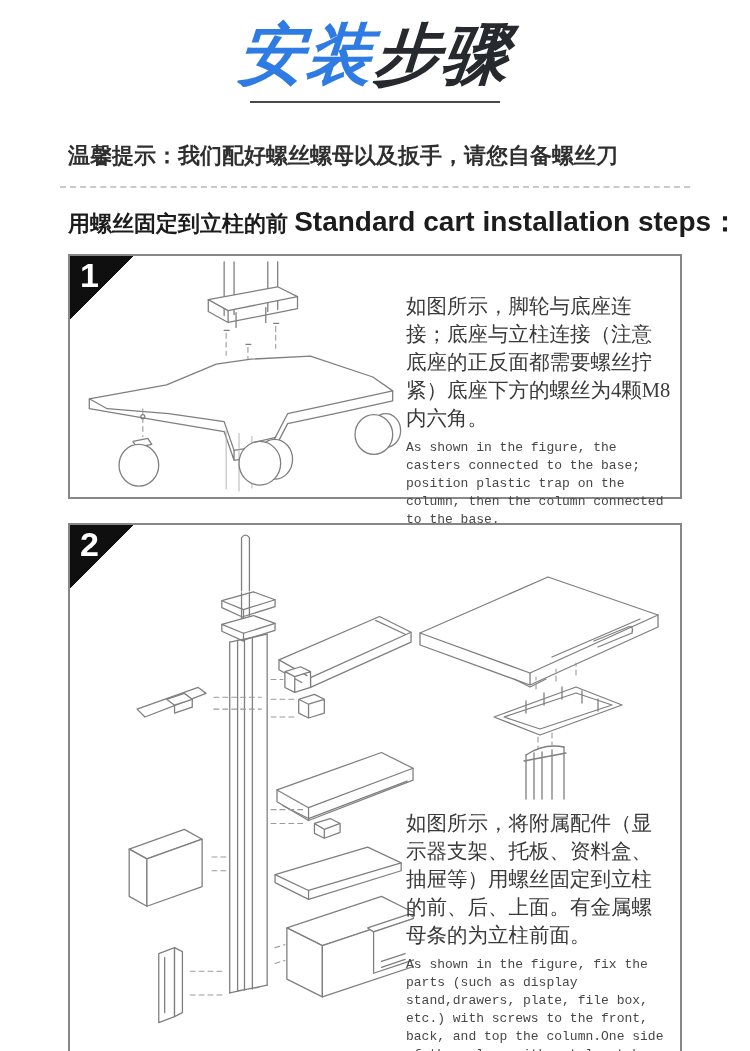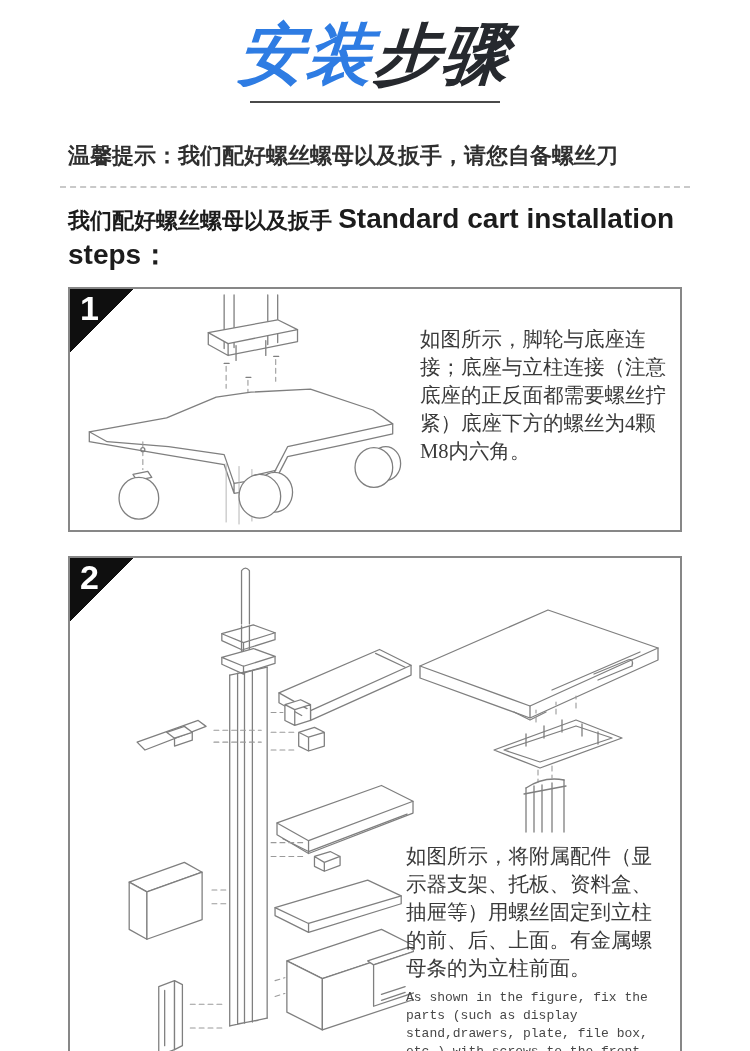--- a/index.html
+++ b/index.html
@@ -18,21 +18,21 @@
   .sub-en{font-size:28px;}
 
   
   .step-box{position:relative;width:610px;margin:0 auto;border:2px solid #878787;background:#fff;}
   .step-1{height:241px;margin-top:13px;}
   .step-2{height:527px;margin-top:24px;}
   .corner{position:absolute;top:0;left:0;width:64px;height:64px;
           background:linear-gradient(to bottom right,#0f0f0f 49.6%,rgba(0,0,0,0) 50%);z-index:5;}
   .corner span{display:block;padding:2px 0 0 10px;color:#ffffff;font-size:34px;font-weight:700;line-height:1;}
 
-  .step1-layout{display:flex;height:100%;gap:14px;}
+  .step1-layout{display:flex;height:100%;}
   .step1-layout svg{flex:0 0 330px;margin:4px 0 0 6px;}
   .step-text{width:266px;padding:36px 4px 0 0;}
   .step-2 .step-text{padding:6px 4px 0 0;}
   .cn{margin:0;font-family:"Liberation Serif",serif;font-size:20.5px;line-height:28px;color:#3a3a3a;}
   .en{margin:7px 0 0 0;font-family:"Liberation Mono",monospace;font-size:13px;line-height:18px;color:#474747;}
 
   .step2-layout{position:relative;height:100%;border-radius:17px;}
   .exploded{position:absolute;left:4px;top:2px;}
   .right-col{position:absolute;left:336px;top:8px;width:268px;}
   .tabletop{display:block;margin:0 0 2px 0;}
@@ -48,21 +48,21 @@
 <body>
 
 <div class="page">
 
   <h1 class="title"><span class="t-blue">安装</span><span class="t-dark">步骤</span></h1>
   <div class="title-underline"></div>
 
   <p class="tip">温馨提示：我们配好螺丝螺母以及扳手，请您自备螺丝刀</p>
   <hr class="dashed-divider">
   <p class="subtitle">
-    <span class="sub-cn">我们配好螺丝螺母以及扳手</span>
+    <span class="sub-cn">用螺丝固定到立柱的前</span>
     <span class="sub-en">Standard cart installation steps：</span>
   </p>
 
   <section class="step-box step-1">
     <div class="corner">
         <span>1</span>
       </div>
     <div class="step1-layout">
       <svg class="ink" width="330" height="233" viewBox="0 0 330 235">
 
@@ -103,20 +103,21 @@
         </g>
         <g>
           <path class="dash" d="M66 150 V178"></path>
           <circle cx="66" cy="158" r="2"></circle>
           <path class="fw" d="M56 183 l15 -3 4 6 -15 3 Z"></path>
           <ellipse class="fw" cx="62" cy="207" rx="20" ry="21"></ellipse>
         </g>
       </svg>
       <div class="step-text">
         <p class="cn">如图所示，脚轮与底座连接；底座与立柱连接（注意底座的正反面都需要螺丝拧紧）底座下方的螺丝为4颗M8内六角。</p>
+        <p class="en">As shown in the figure, the casters connected to the base; position plastic trap on the column, then the column connected to the base.</p>
       </div>
     </div>
   </section>
 
   <section class="step-box step-2">
     <div class="corner">
         <span>2</span>
       </div>
     <div class="step2-layout">
 

